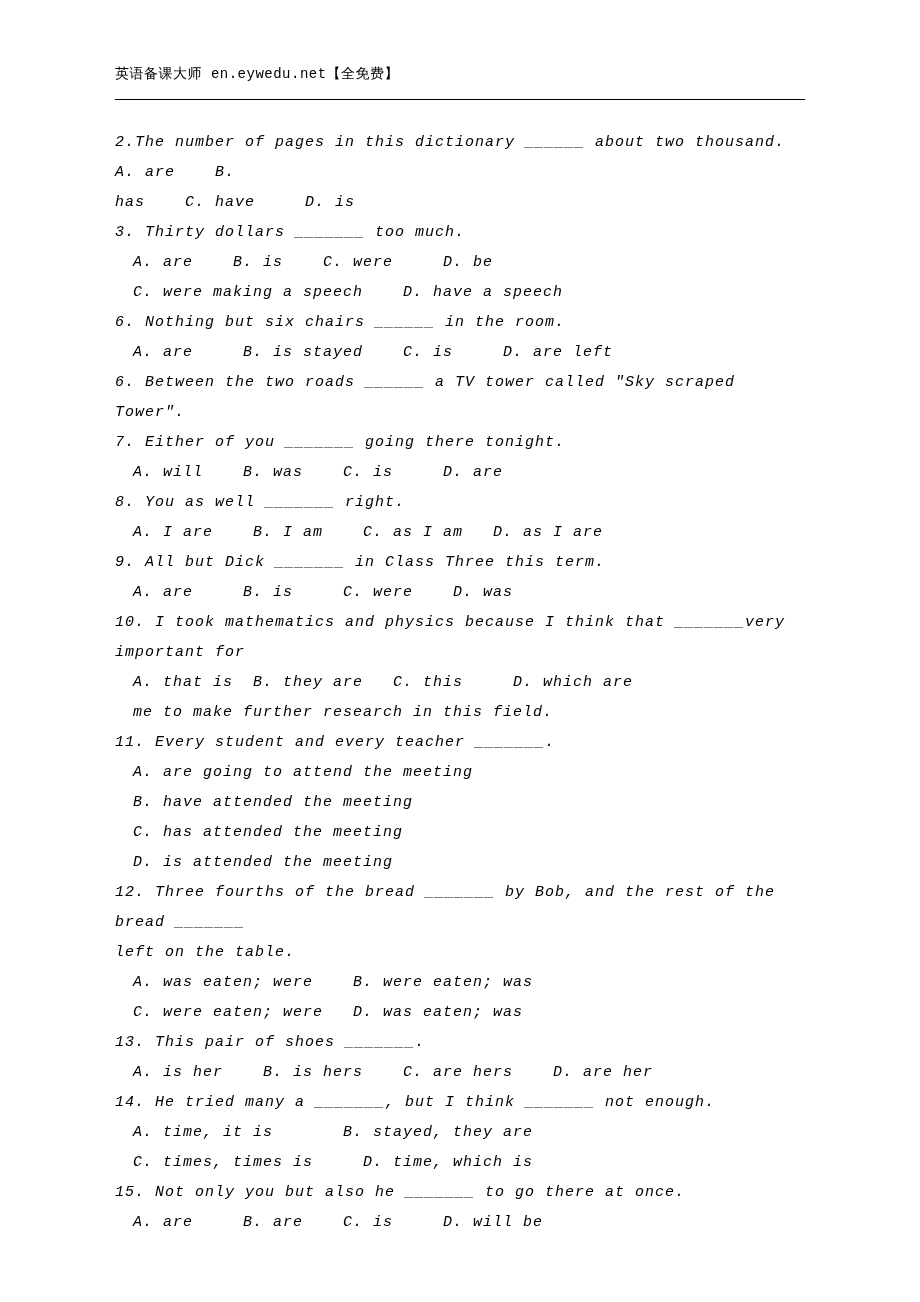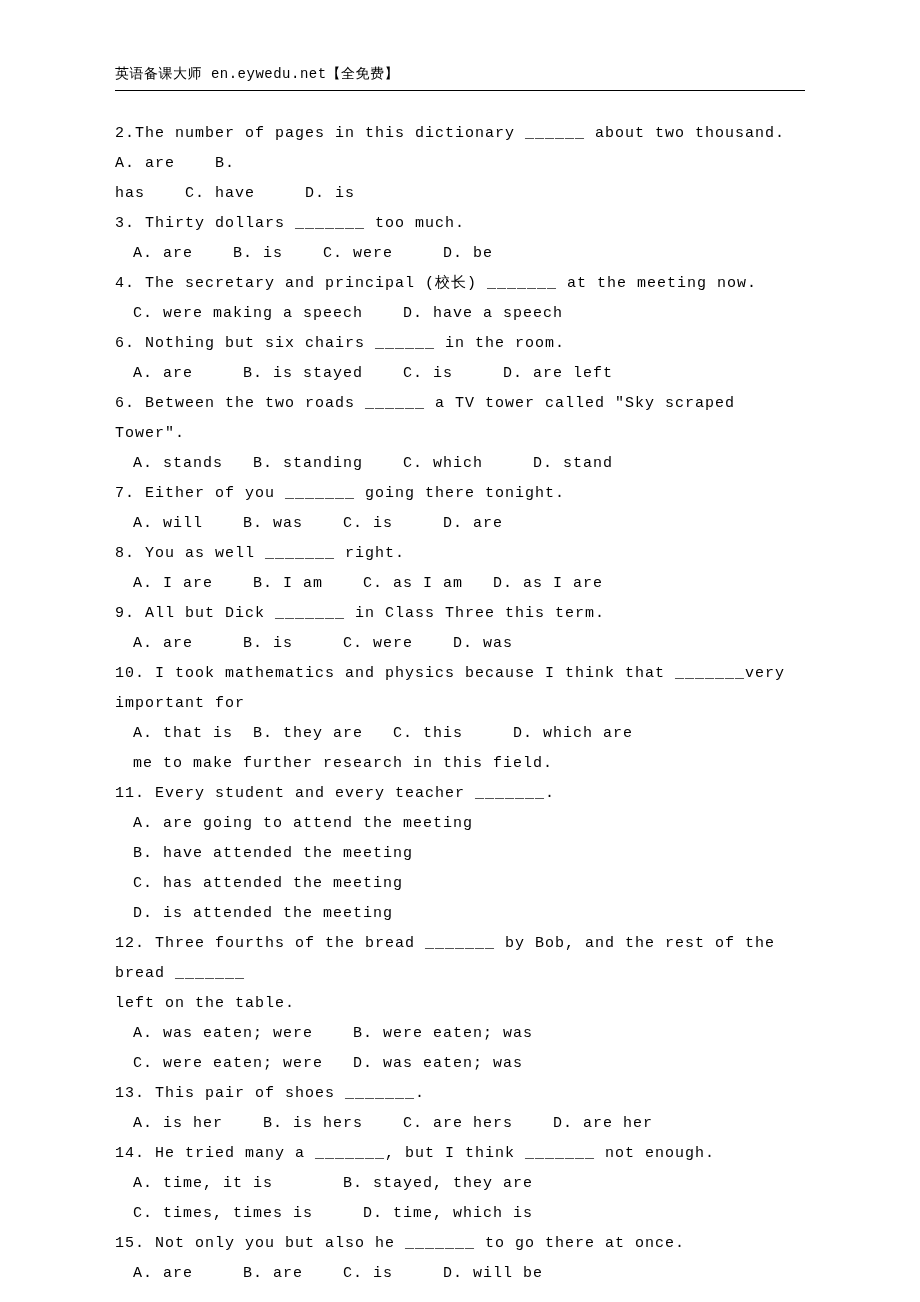--- a/index.html
+++ b/index.html
@@ -14,50 +14,49 @@
   .page {
     width: 920px;
     min-height: 1302px;
     box-sizing: border-box;
     padding: 60px 115px 40px 115px;
     position: relative;
   }
   .header {
     font-size: 14px;
     border-bottom: 1.5px solid #000;
-    padding-bottom: 2px;
+    padding-bottom: 11px;
     margin-bottom: 28px;
     letter-spacing: 0.5px;
   }
   .content {
     letter-spacing: 1px;
   }
   .q-line {
     white-space: pre-wrap;
+    font-style: italic;
   }
   .indent {
     padding-left: 2ch;
   }
 </style>
 </head>
 <body>
 
 <div class="page">
   <div class="header">英语备课大师 en.eywedu.net【全免费】</div>
   <div class="content" id="content">
       <div class="q-line">2.The number of pages in this dictionary ______ about two thousand.  A. are    B.</div>
       <div class="q-line">has    C. have     D. is</div>
       <div class="q-line">3. Thirty dollars _______ too much.</div>
       <div class="q-line indent">A. are    B. is    C. were     D. be</div>
-      <div class="q-line">4. The secretary and principal (校长) _______ at the meeting now.</div>
       <div class="q-line indent">C. were making a speech    D. have a speech</div>
       <div class="q-line">6. Nothing but six chairs ______ in the room.</div>
       <div class="q-line indent">A. are     B. is stayed    C. is     D. are left</div>
       <div class="q-line">6. Between the two roads ______ a TV tower called "Sky scraped Tower".</div>
-      <div class="q-line indent">A. stands   B. standing    C. which     D. stand</div>
       <div class="q-line">7. Either of you _______ going there tonight.</div>
       <div class="q-line indent">A. will    B. was    C. is     D. are</div>
       <div class="q-line">8. You as well _______ right.</div>
       <div class="q-line indent">A. I are    B. I am    C. as I am   D. as I are</div>
       <div class="q-line">9. All but Dick _______ in Class Three this term.</div>
       <div class="q-line indent">A. are     B. is     C. were    D. was</div>
       <div class="q-line">10. I took mathematics and physics because I think that _______very important for</div>
       <div class="q-line indent">A. that is  B. they are   C. this     D. which are</div>
       <div class="q-line indent">me to make further research in this field.</div>
       <div class="q-line">11. Every student and every teacher _______.</div>

